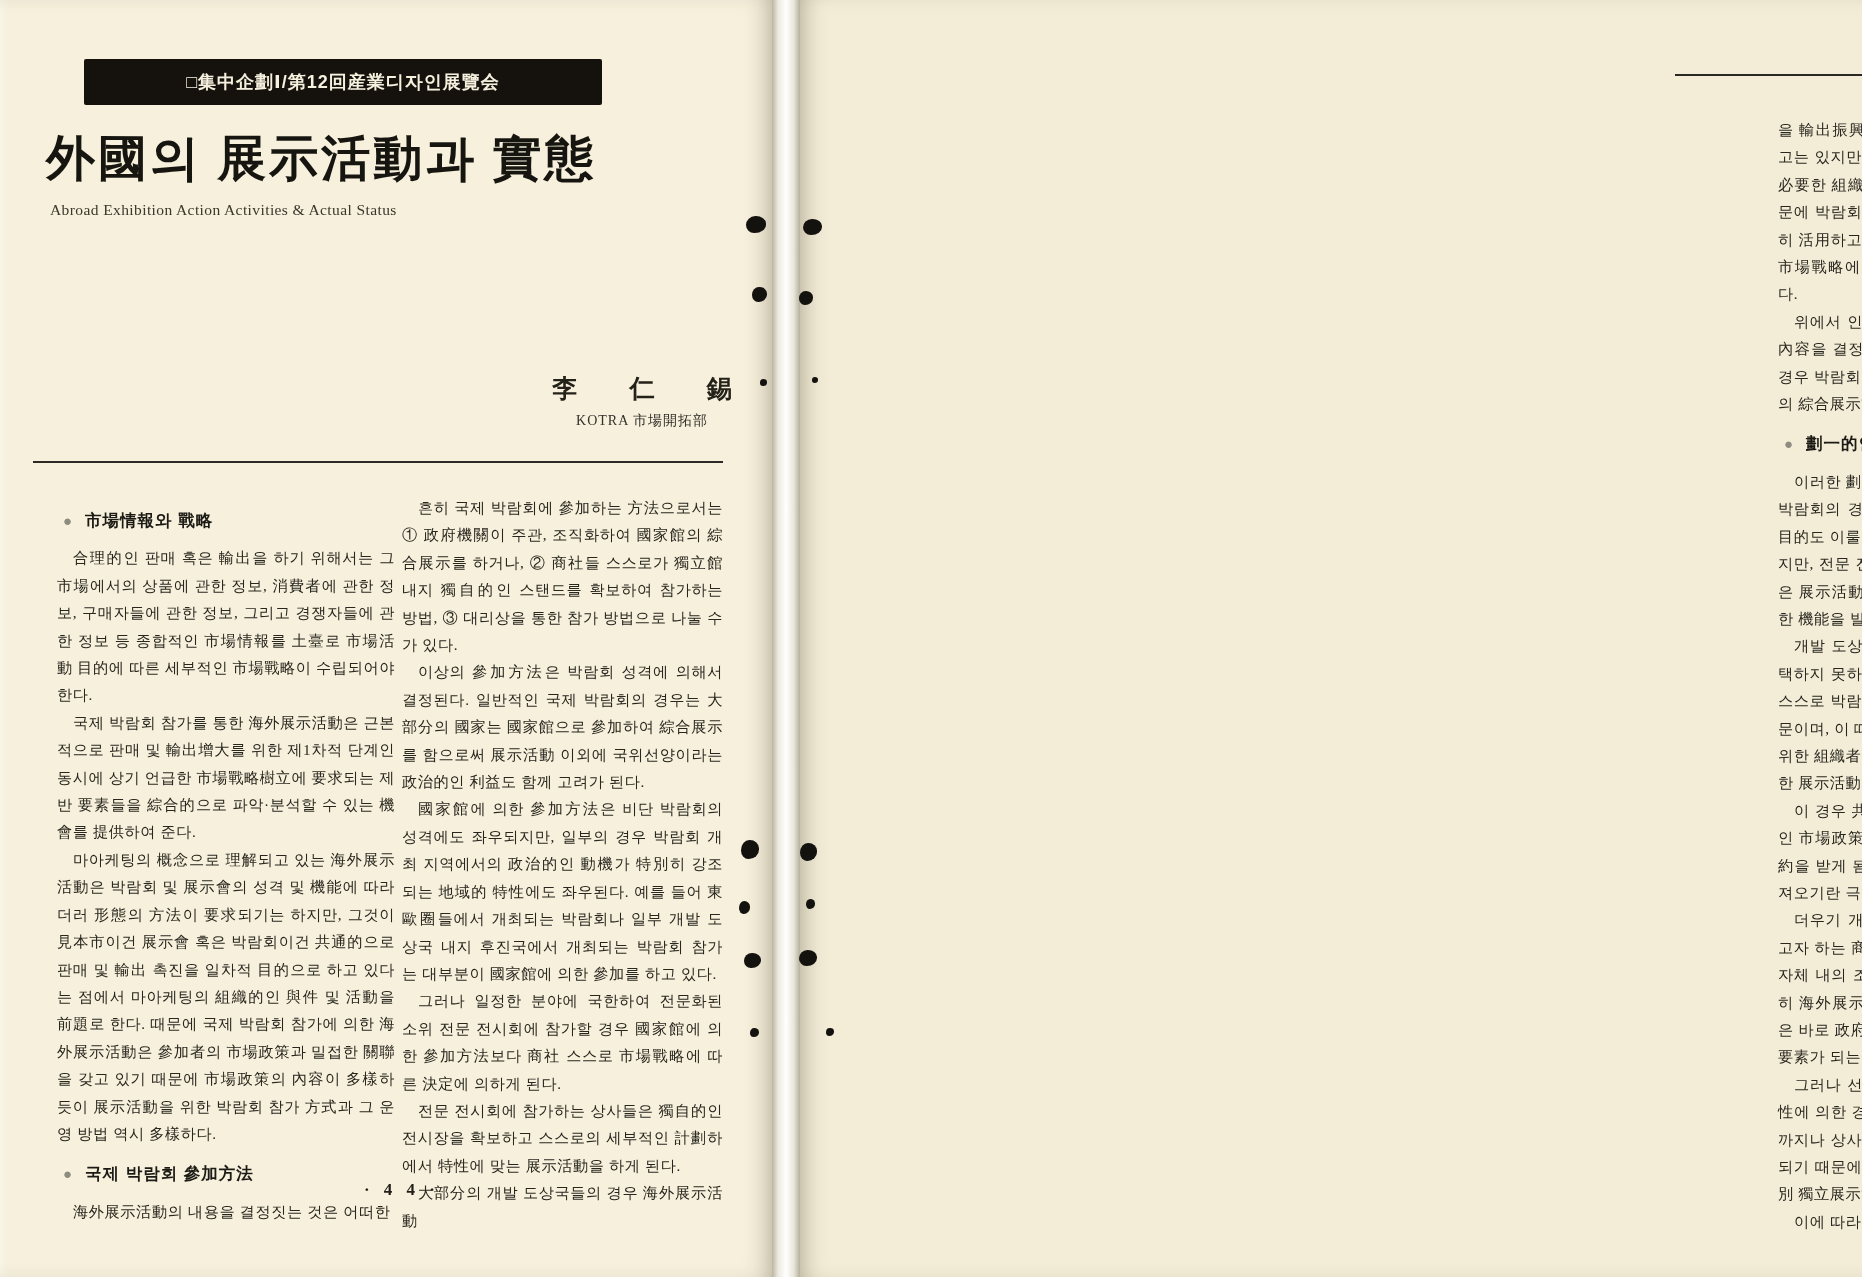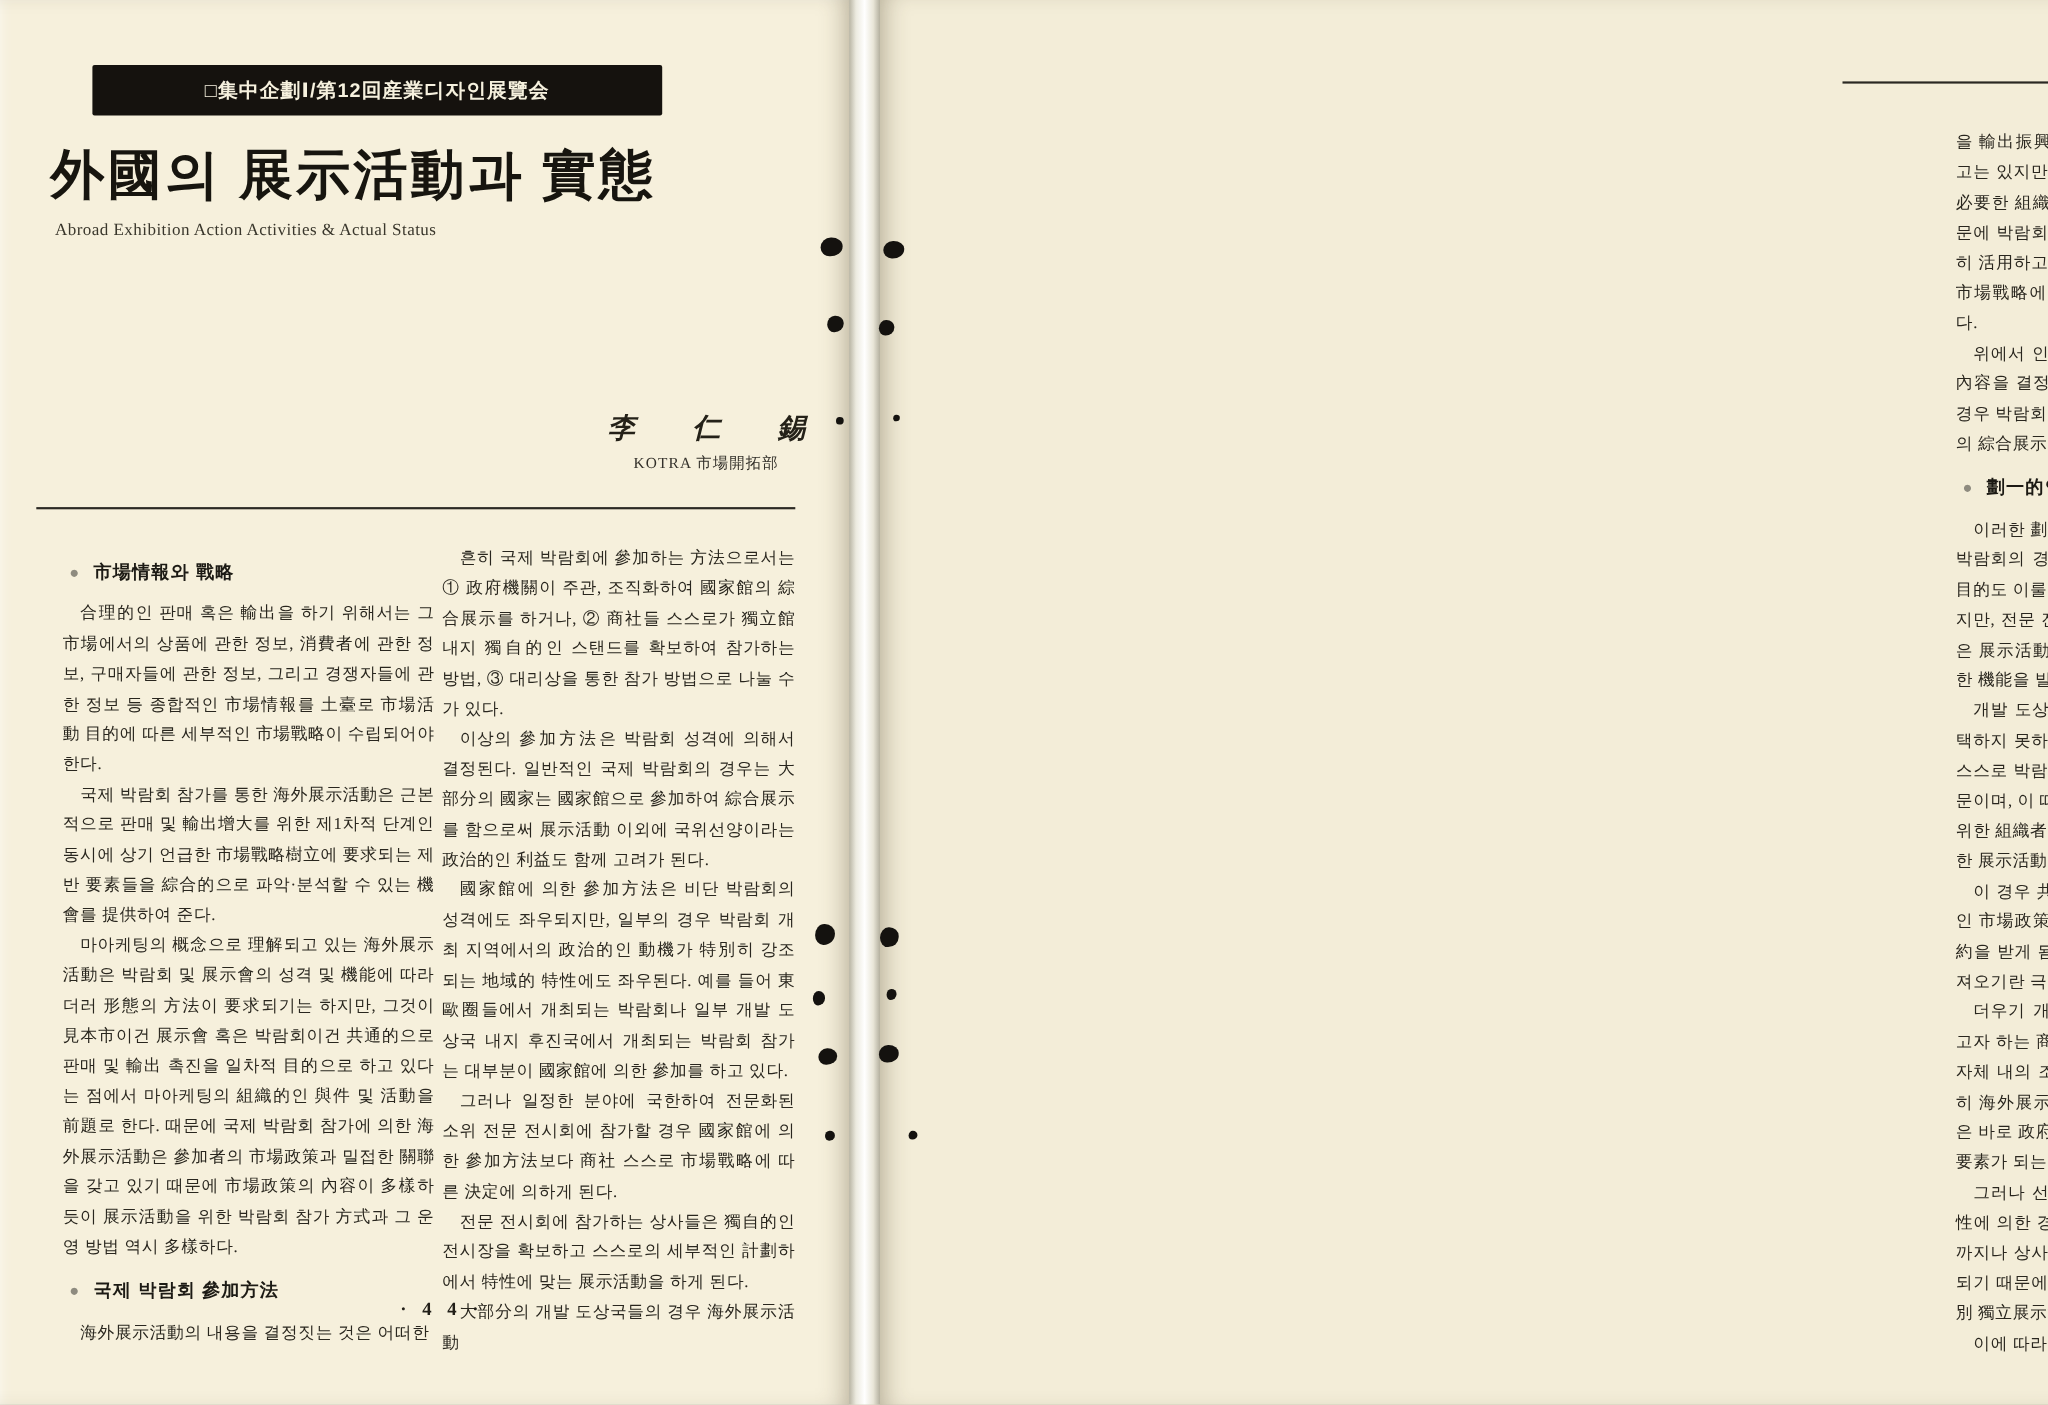--- a/index.html
+++ b/index.html
@@ -32,21 +32,21 @@
   }
   .title{
     position:absolute;left:46px;top:126px;margin:0;
     font-size:49px;font-weight:bold;color:#17150f;letter-spacing:3px;white-space:nowrap;
   }
   .subtitle{
     position:absolute;left:50px;top:201px;font-size:15.5px;color:#3a372c;
     letter-spacing:.4px;white-space:nowrap;
   }
   .author{position:absolute;left:533px;top:372px;width:218px;text-align:center;}
-  .author-name{font-size:25px;font-weight:bold;color:#242118;white-space:nowrap;word-spacing:46px;font-style:italic;}
+  .author-name{font-size:25px;font-weight:bold;color:#242118;white-space:nowrap;word-spacing:46px;}
   .author-affil{margin-top:7px;font-size:14px;color:#33302a;letter-spacing:1px;white-space:nowrap;}
   .rule-left{position:absolute;left:33px;top:461px;width:690px;height:2px;background:#2c2a24;}
   
   .running-head{position:absolute;left:875px;top:60px;width:820px;height:30px;}
   .head-line{position:absolute;left:0;top:14px;width:470px;height:2px;background:#2a2822;}
   
   .col{
     position:absolute;text-align:justify;color:#29261e;
     font-size:15.2px;line-height:27.4px;letter-spacing:.6px;
   }

